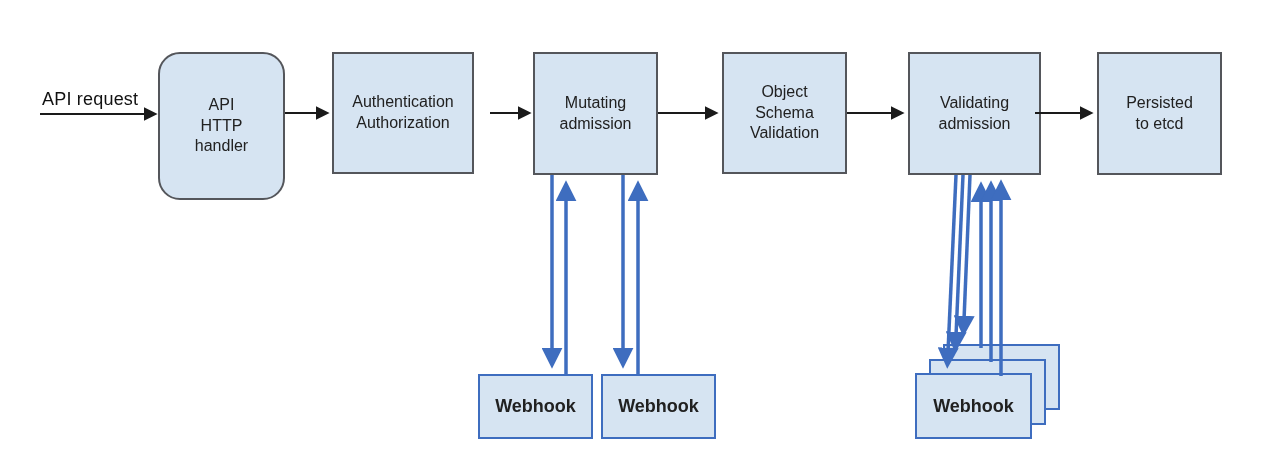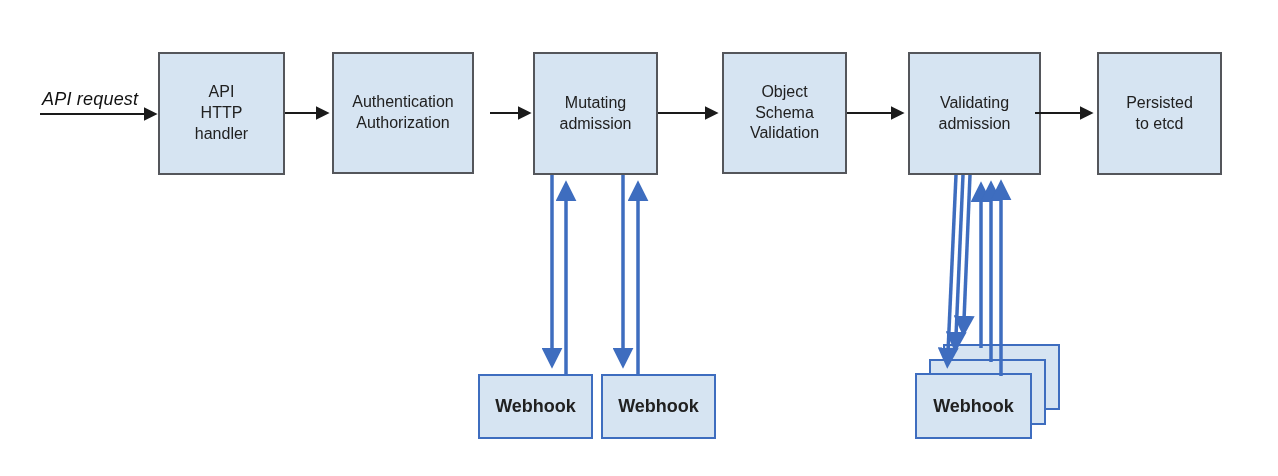--- a/index.html
+++ b/index.html
@@ -39,40 +39,39 @@
     color:var(--text);
     font-size:18px;font-weight:700;
     white-space:pre-line;
   }
   .request-label{
     position:absolute;
     left:42px;top:89px;
     font-size:18px;font-weight:500;
     color:#111;
     letter-spacing:0.2px;
-    font-style:italic;
   }
   svg.overlay{
     position:absolute;left:0;top:0;
     z-index:6;
     pointer-events:none;
   }
   .arrow-black{stroke:var(--arrow-black);stroke-width:2;fill:none;}
   .arrow-blue{stroke:var(--arrow-blue);stroke-width:3.5;fill:none;}
   .head-black{fill:var(--arrow-black);}
   .head-blue{fill:var(--arrow-blue);}
 </style>
 </head>
 <body>
 
 <div class="canvas">
 
   <div class="request-label">API request</div>
 
-  <div class="node" style="left:158px;top:52px;width:127px;height:123px;">API
+  <div class="node" style="left:158px;top:52px;width:127px;height:148px;border-radius:22px;">API
 HTTP
 handler</div>
 
   <div class="node" style="left:332px;top:52px;width:142px;height:122px;">Authentication
 Authorization</div>
 
   <div class="node" style="left:533px;top:52px;width:125px;height:123px;">Mutating
 admission</div>
 
   <div class="node" style="left:722px;top:52px;width:125px;height:122px;">Object

